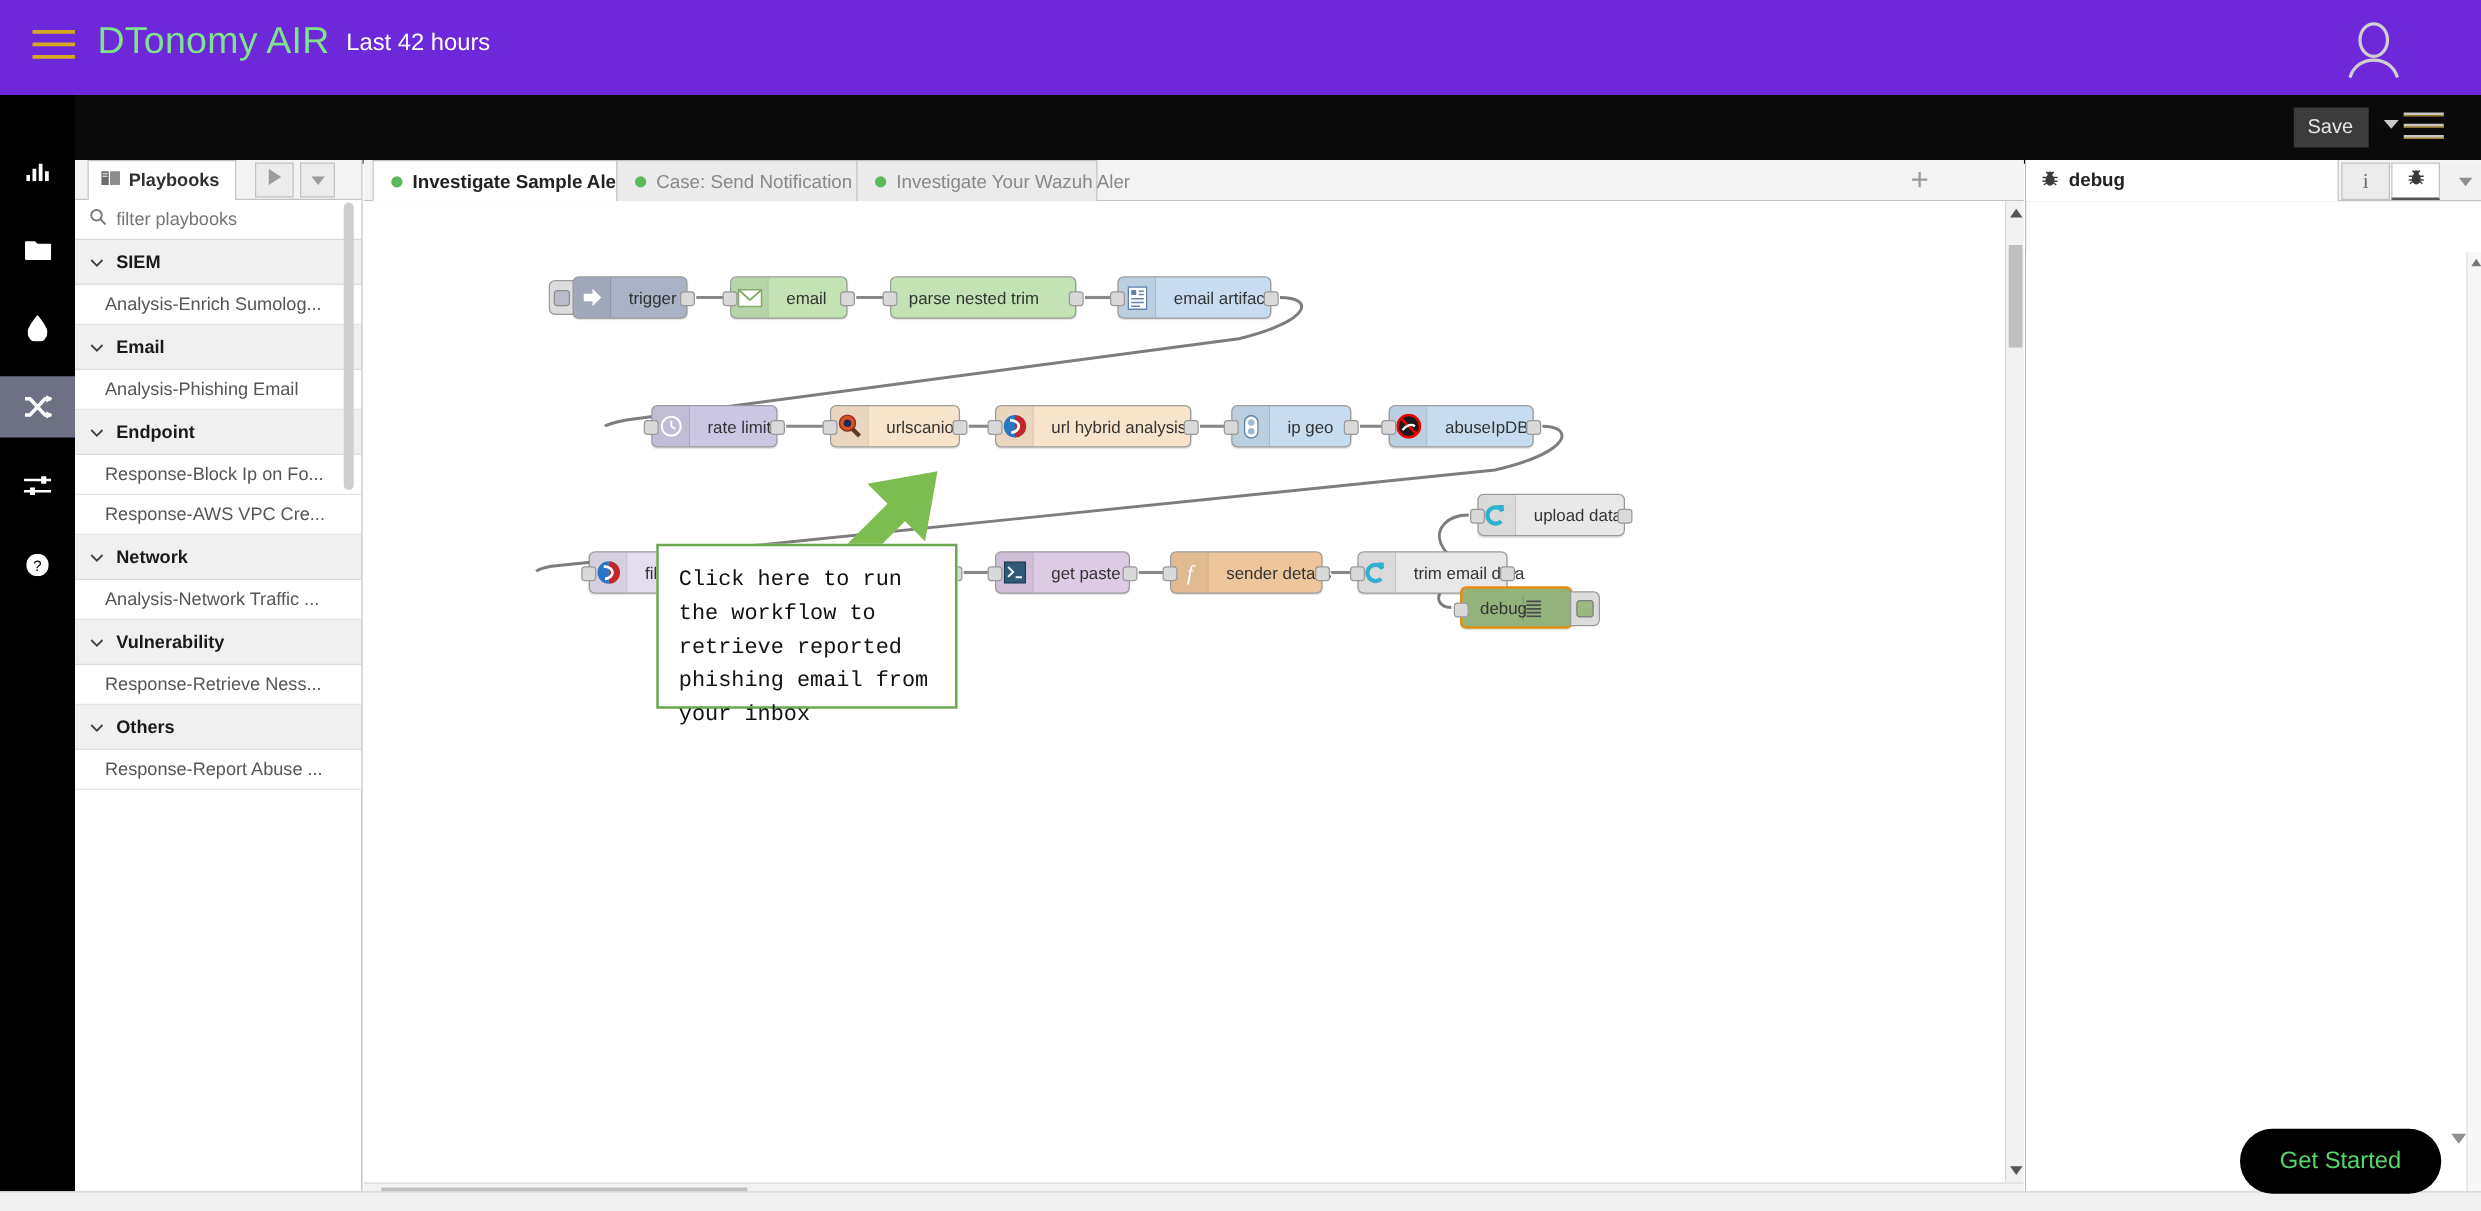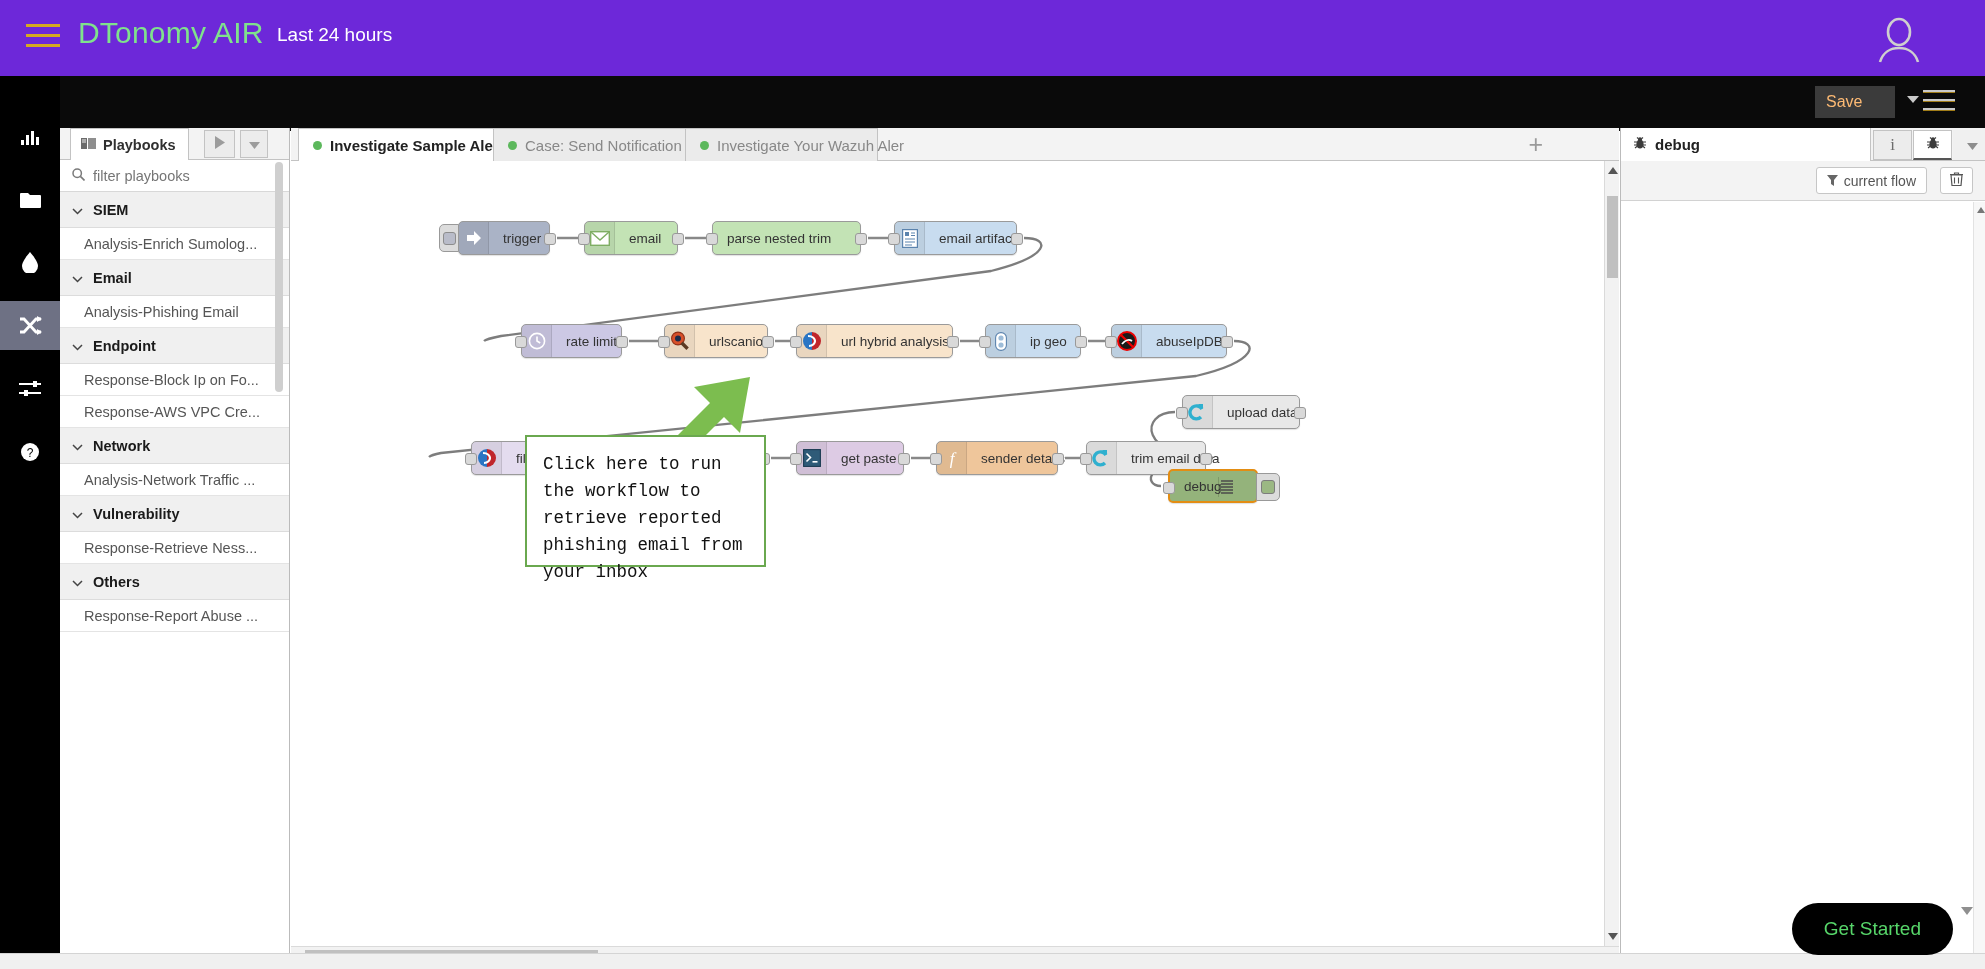--- a/index.html
+++ b/index.html
@@ -35,22 +35,22 @@
     position: absolute; right: 60px; top: 12px; width: 52px; height: 52px;
   }
 
   
   .subbar {
     position: absolute; left: 0; top: 76px; width: 1985px; height: 55px;
     background: #0a0a0a;
   }
   .save-btn {
     position: absolute; right: 90px; top: 86px;
-    width: 80px; height: 32px; background: #3b3b3b;
-    color: #fdba74; font-size: 16px; line-height: 32px; padding-left: 11px;
+    width: 60px; height: 32px; background: #3b3b3b;
+    color: #e5e5e5; font-size: 16px; line-height: 32px; padding-left: 11px;
     cursor: pointer; user-select: none;
   }
   .save-caret {
     position: absolute; right: 66px; top: 96px;
     border-left: 6px solid transparent; border-right: 6px solid transparent;
     border-top: 7px solid #c9c9c9;
   }
   .menu-lines { position: absolute; right: 30px; top: 90px; width: 32px; cursor: pointer; }
   .menu-lines span { display: block; height: 3px; background: #c9c9c9; margin-bottom: 6px;
                      border-bottom: 1px solid #a07c18; }
@@ -272,21 +272,21 @@
 
 <div id="app">
 
   <div class="topbar">
     <div class="hamburger">
       <span></span>
         <span></span>
         <span></span>
     </div>
     <div class="brand">DTonomy AIR</div>
-    <div class="timerange">Last 24 hours</div>
+    <div class="timerange">Last 42 hours</div>
     <div class="avatar">
       <svg width="52" height="52" viewBox="0 0 52 52">
         <ellipse cx="26" cy="20" rx="11" ry="13" fill="none" stroke="#cfcfcf" stroke-width="2.6"></ellipse>
         <path d="M7 50c3-10 11-14 19-14s16 4 19 14" fill="none" stroke="#cfcfcf" stroke-width="2.6"></path>
       </svg>
     </div>
   </div>
 
   <div class="subbar"></div>
   <div class="save-btn">Save</div>
@@ -707,39 +707,20 @@
       </div>
       <div class="dbg-ctl" style="left:332px;background:#f0f0f0;border:none">
         <span>
           <svg width="11" height="7" viewBox="0 0 11 7">
               <path d="M0 0h11L5.5 7z" fill="#8d8d8d"></path>
             </svg>
         </span>
       </div>
     </div>
 
-    <div class="dbg-toolbar">
-      <div class="flow-filter">
-        <span>
-          <svg width="11" height="11" viewBox="0 0 11 11">
-              <path d="M0 0h11L7 5v6L4 9V5z" fill="#666"></path>
-            </svg>
-        </span>
-        <span>current flow</span>
-      </div>
-      <div class="trash-btn">
-        <span>
-          <svg width="13" height="14" viewBox="0 0 13 14">
-              <path d="M1 3h11l-1 10.5H2z" fill="none" stroke="#555" stroke-width="1.2"></path>
-              <path d="M0 2.5h13M4.5 1h4v1.5h-4z" stroke="#555" stroke-width="1.2" fill="none"></path>
-              <path d="M4.5 5.5v6M8.5 5.5v6" stroke="#555" stroke-width="1.1"></path>
-            </svg>
-        </span>
-      </div>
-    </div>
 
     <div class="dbg-body"></div>
     <div class="dbg-vscroll">
       <div style="position:absolute;left:3px;top:5px;border-left:4px solid transparent;border-right:4px solid transparent;border-bottom:6px solid #777"></div>
       <div style="position:absolute;left:3px;bottom:5px;border-left:4px solid transparent;border-right:4px solid transparent;border-top:6px solid #777"></div>
     </div>
   </div>
 
   <div class="bottom-strip"></div>
   <div class="gs-caret"></div>

